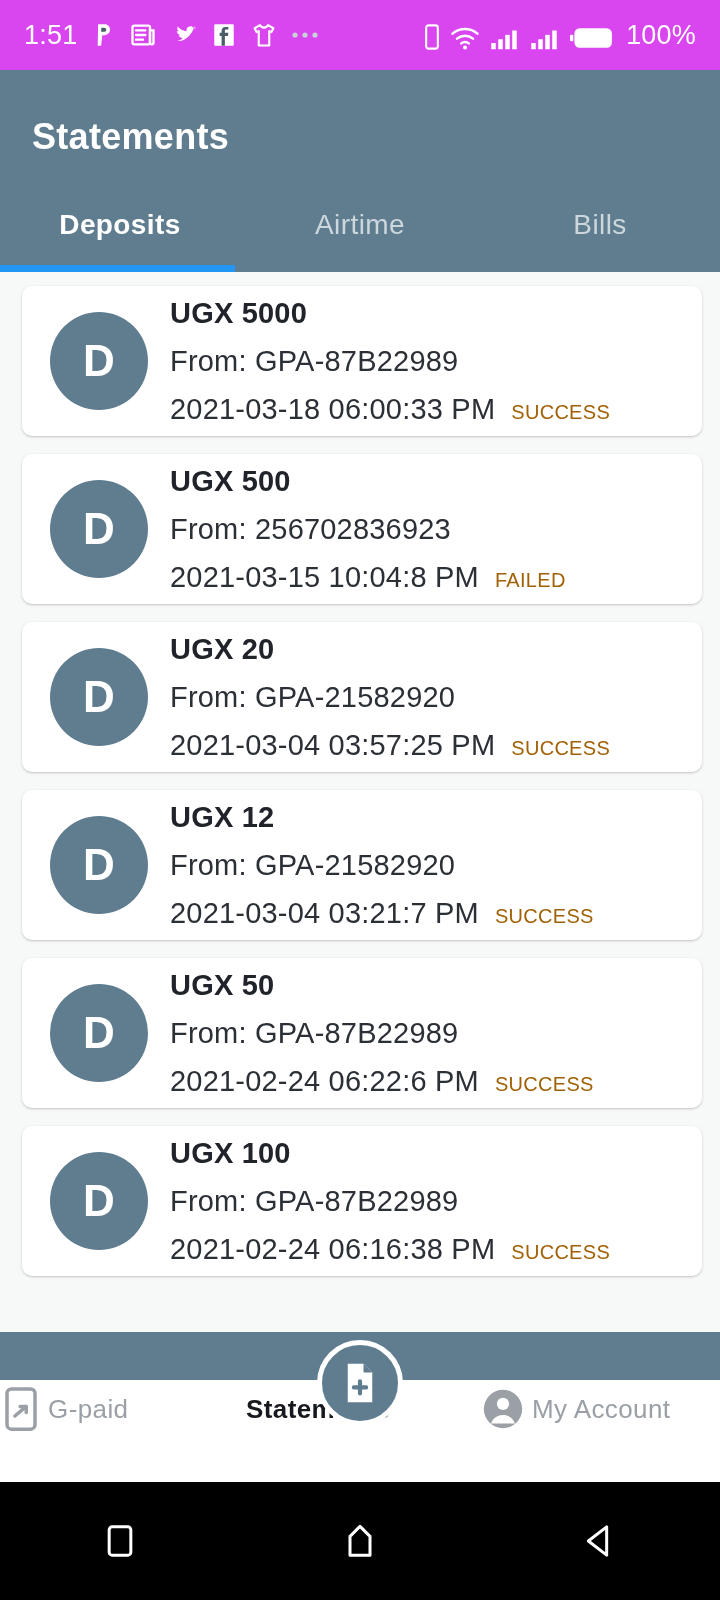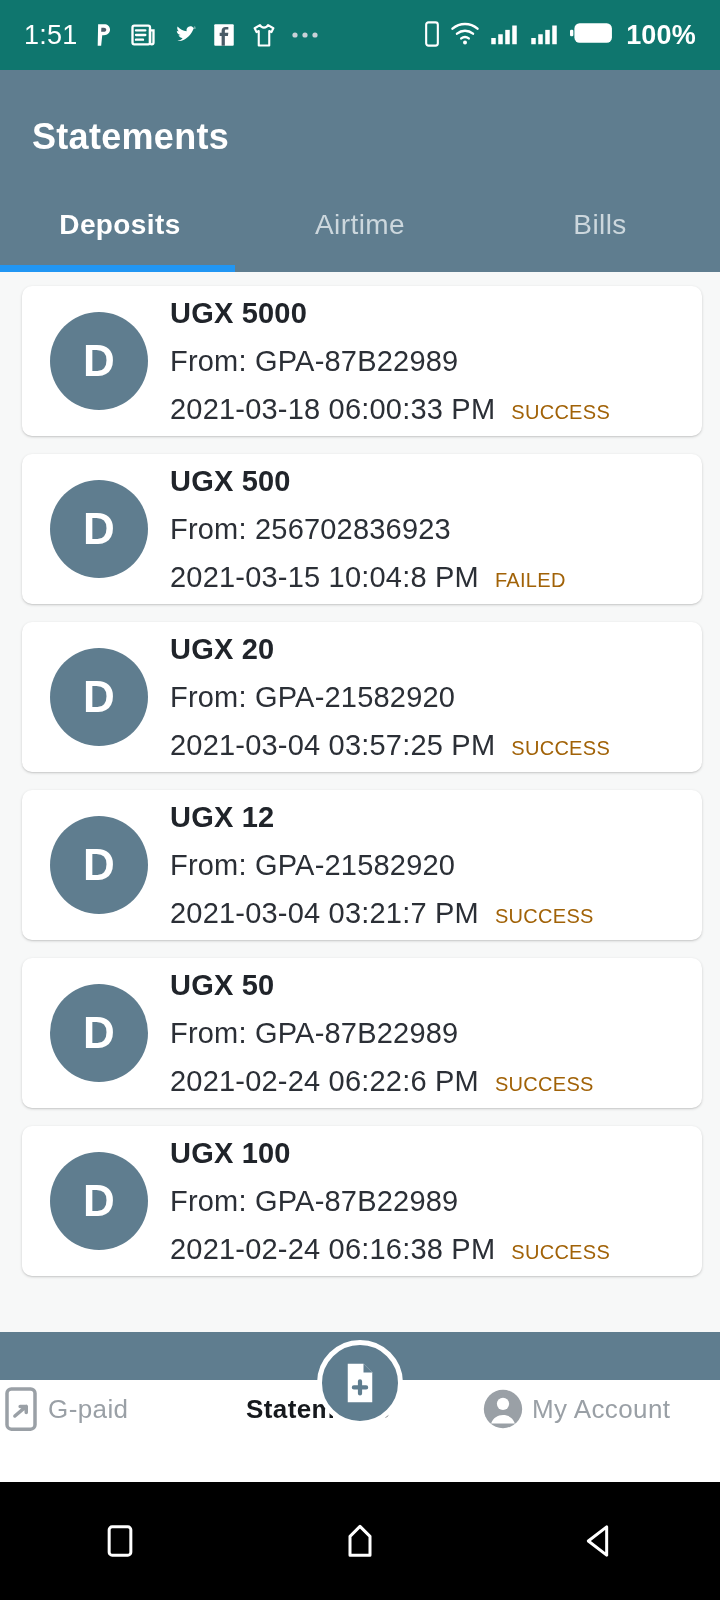--- a/index.html
+++ b/index.html
@@ -6,26 +6,26 @@
   html, body {
     width:720px; height:1600px;
     font-family:"Liberation Sans", sans-serif;
     background:#f4f5f6;
     overflow:hidden;
   }
   .phone { position:relative; width:720px; height:1600px; display:flex; flex-direction:column; }
 
   
   .statusbar {
-    height:70px; background:#0f766e; color:#fff;
+    height:70px; background:#d946ef; color:#fff;
     display:flex; align-items:center; justify-content:space-between;
     padding:0 24px; flex:0 0 70px;
   }
   .sb-left { display:flex; align-items:center; gap:13px; }
-  .sb-right { display:flex; align-items:flex-start; gap:10px;font-weight:bold; }
+  .sb-right { display:flex; align-items:flex-end; gap:10px; }
   .sb-time { font-size:27px; letter-spacing:0.2px; }
   .sb-pct { font-size:27px; letter-spacing:0.2px; margin-left:2px; }
   .ic { display:inline-flex; align-items:center; justify-content:center; }
 
   
   .appbar { background:#5f7d8f; flex:0 0 202px; position:relative; }
   .apptitle {
     position:absolute; left:32px; top:46px;
     color:#ffffff; font-size:36px; font-weight:700; letter-spacing:0.3px;
   }

